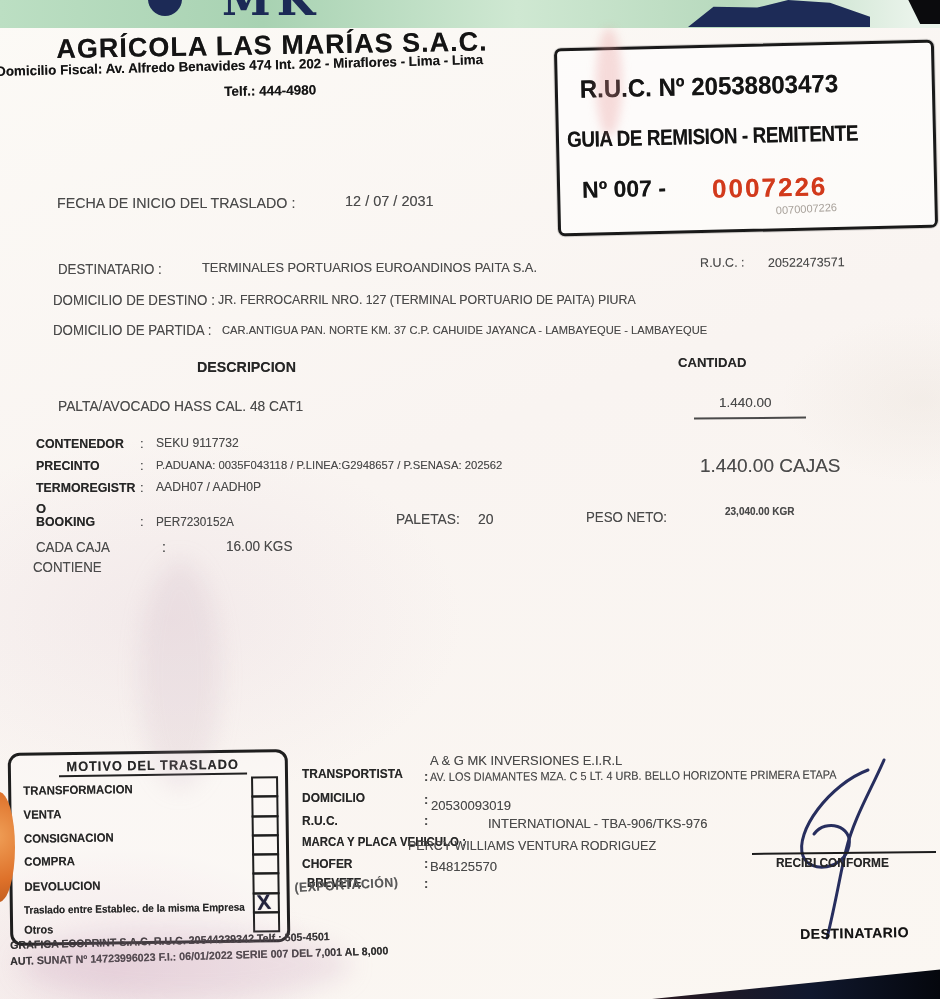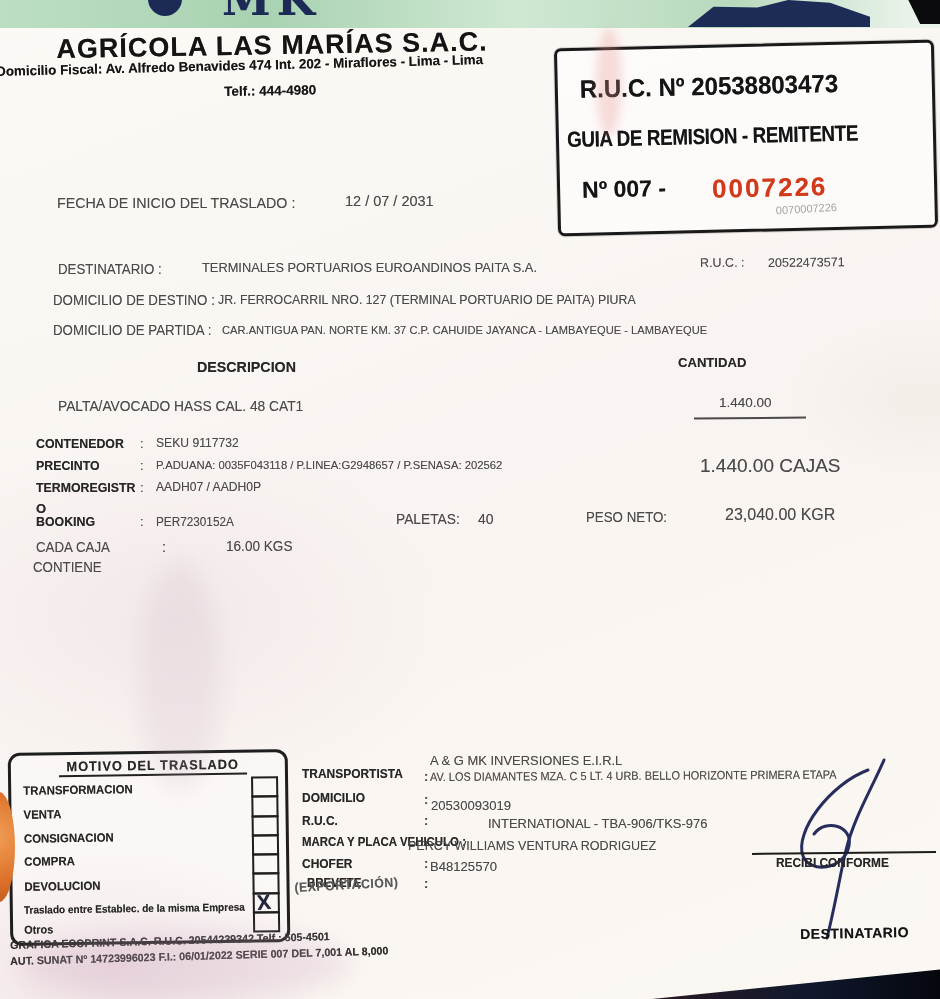--- a/index.html
+++ b/index.html
@@ -103,23 +103,23 @@
 
   <div class="t b" style="left:36px;top:480px;font-size:13px;transform:scaleX(.95);">TERMOREGISTR</div>
   <div class="t m" style="left:140px;top:480px;font-size:13px;">:</div>
   <div class="t m" style="left:156px;top:480px;font-size:12.5px;transform:scaleX(.97);">AADH07  / AADH0P</div>
   <div class="t b" style="left:36px;top:501px;font-size:13px;">O</div>
 
   <div class="t b" style="left:36px;top:514px;font-size:13px;transform:scaleX(.95);">BOOKING</div>
   <div class="t m" style="left:140px;top:514px;font-size:13px;">:</div>
   <div class="t m" style="left:156px;top:515px;font-size:12px;transform:scaleX(.98);">PER7230152A</div>
   <div class="t m" style="left:396px;top:511px;font-size:14.5px;transform:scaleX(.95);">PALETAS:</div>
-  <div class="t m" style="left:478px;top:511px;font-size:14px;">40</div>
+  <div class="t m" style="left:478px;top:511px;font-size:14px;">20</div>
   <div class="t m" style="left:586px;top:509px;font-size:14px;transform:scaleX(.95);">PESO NETO:</div>
-  <div class="t m" style="left:725px;top:506px;font-size:16px;">23,040.00 KGR</div>
+  <div class="t m" style="left:725px;top:506px;font-size:10px;font-weight:bold;">23,040.00 KGR</div>
 
   <div class="t m" style="left:36px;top:539px;font-size:14px;transform:scaleX(.95);">CADA CAJA</div>
   <div class="t m" style="left:162px;top:539px;font-size:14px;">:</div>
   <div class="t m" style="left:226px;top:538px;font-size:14px;transform:scaleX(.97);">16.00 KGS</div>
   <div class="t m" style="left:33px;top:559px;font-size:14px;transform:scaleX(.95);">CONTIENE</div>
 
   <div class="motivobox">
     <div class="t b" style="left:48px;top:4px;font-size:13.5px;letter-spacing:1px;border-bottom:2px solid #222;padding:0 8px 1px 8px;transform:scaleX(.95);">MOTIVO DEL TRASLADO</div>
     <div class="t b" style="left:12px;top:28px;font-size:12px;transform:scaleX(.95);">TRANSFORMACION</div>
     <div class="t b" style="left:12px;top:52px;font-size:12px;transform:scaleX(.95);">VENTA</div>

